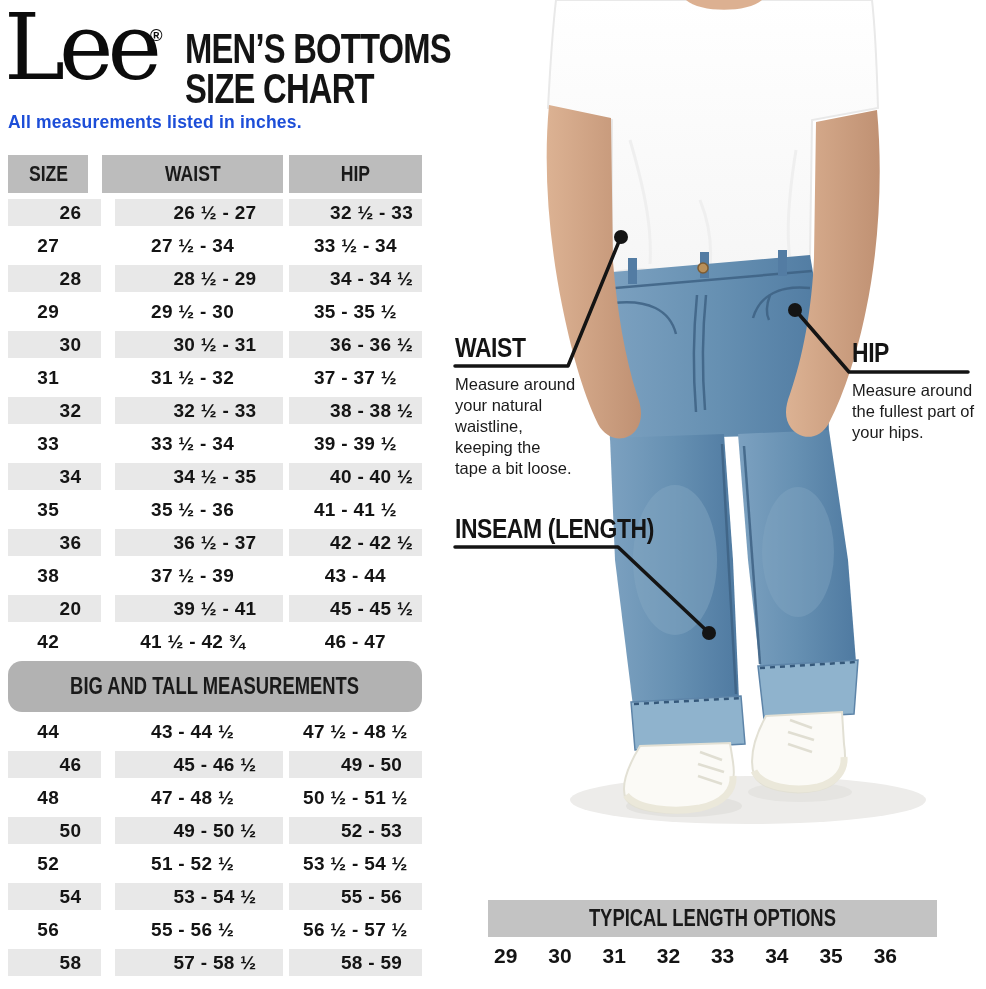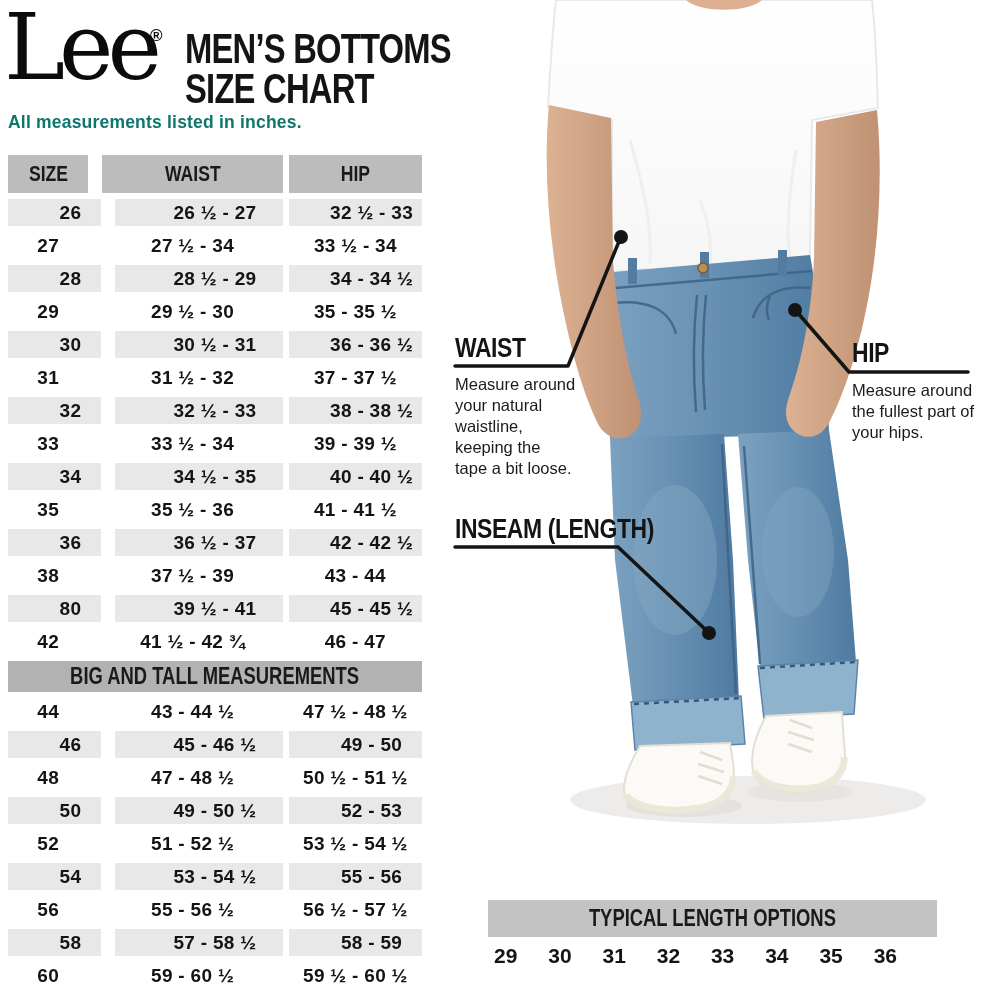--- a/index.html
+++ b/index.html
@@ -8,35 +8,35 @@
     overflow:hidden;font-family:"Liberation Sans",sans-serif;color:#111;
   }
   
   #logo{position:absolute;left:4px;top:2px;font-family:"DejaVu Serif",serif;
     font-weight:normal;font-size:92px;line-height:1;letter-spacing:-6px;color:#0b0b0b;}
   #reg{position:absolute;left:150px;top:26px;font-size:17px;font-weight:bold;color:#0b0b0b;}
   #title{position:absolute;left:185px;top:29px;font-weight:800;color:#141414;}
   #title .tl{display:block;font-size:42px;line-height:.95;letter-spacing:-1px;
     transform:scaleX(.78);transform-origin:left top;white-space:nowrap;}
   #subtitle{position:absolute;left:8px;top:112px;font-size:17.5px;font-weight:600;
-    letter-spacing:.2px;color:#0f766e;}
+    letter-spacing:.2px;color:#1d4ed8;}
   
   #size-table{position:absolute;left:8px;top:155px;width:414px;}
   .thead{display:flex;}
   .thead .hcell{height:38px;background:#bcbcbc;display:flex;align-items:center;
     justify-content:center;font-weight:800;font-size:22px;color:#1a1a1a;}
   .trow{display:flex;margin-top:6px;}
   .cell{height:27px;display:flex;align-items:center;justify-content:center;
     font-weight:700;font-size:19px;letter-spacing:.3px;color:#141414;background:#fff;}
   .cell.striped{background:#e8e8e8;padding-left:32px;}
   .c-size{width:82px;margin-right:14px;}
   .c-waist{width:184px;margin-right:6px;}
   .c-hip{width:136px;}
-  #bigtall-band{margin-top:6px;height:31px;background:#b2b2b2;display:flex;
-    align-items:center;justify-content:center;font-weight:800;font-size:23px;color:#1a1a1a;}
+  #bigtall-band{margin-top:6px;height:51px;background:#b2b2b2;display:flex;
+    align-items:center;justify-content:center;font-weight:800;font-size:23px;color:#1a1a1a;border-radius:14px;}
   .cond{display:inline-block;transform:scaleX(.8);transform-origin:center;white-space:nowrap;}
   
   #model-svg{position:absolute;left:440px;top:0;z-index:1;}
   .callout-label{position:absolute;z-index:2;font-weight:800;font-size:27px;
     color:#141414;letter-spacing:-.5px;}
   .callout-label .cond2{display:inline-block;transform:scaleX(.85);transform-origin:left center;white-space:nowrap;}
   .callout-text{position:absolute;z-index:2;font-size:16.5px;line-height:1.28;
     color:#1b1b1b;font-weight:400;}
   
   #length-band{position:absolute;left:488px;top:900px;width:449px;height:37px;
@@ -127,21 +127,21 @@
           <div class="cell c-size striped">36</div>
           <div class="cell c-waist striped">36 ½ - 37</div>
           <div class="cell c-hip striped">42 - 42 ½</div>
         </div>
         <div class="trow">
           <div class="cell c-size">38</div>
           <div class="cell c-waist">37 ½ - 39</div>
           <div class="cell c-hip">43 - 44</div>
         </div>
         <div class="trow">
-          <div class="cell c-size striped">80</div>
+          <div class="cell c-size striped">20</div>
           <div class="cell c-waist striped">39 ½ - 41</div>
           <div class="cell c-hip striped">45 - 45 ½</div>
         </div>
         <div class="trow">
           <div class="cell c-size">42</div>
           <div class="cell c-waist">41 ½ - 42 ¾</div>
           <div class="cell c-hip">46 - 47</div>
         </div>
       </div>
     <div id="bigtall-band">

